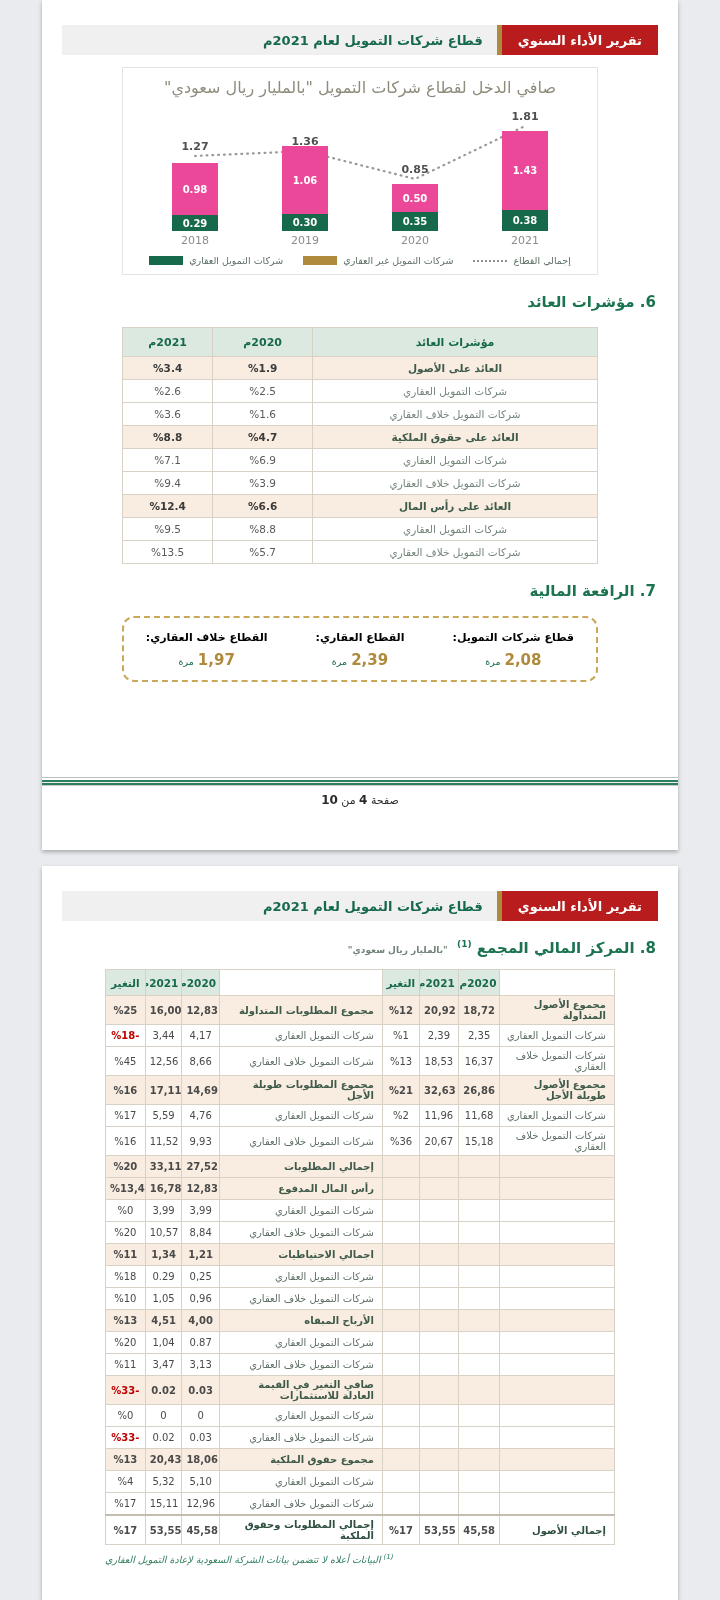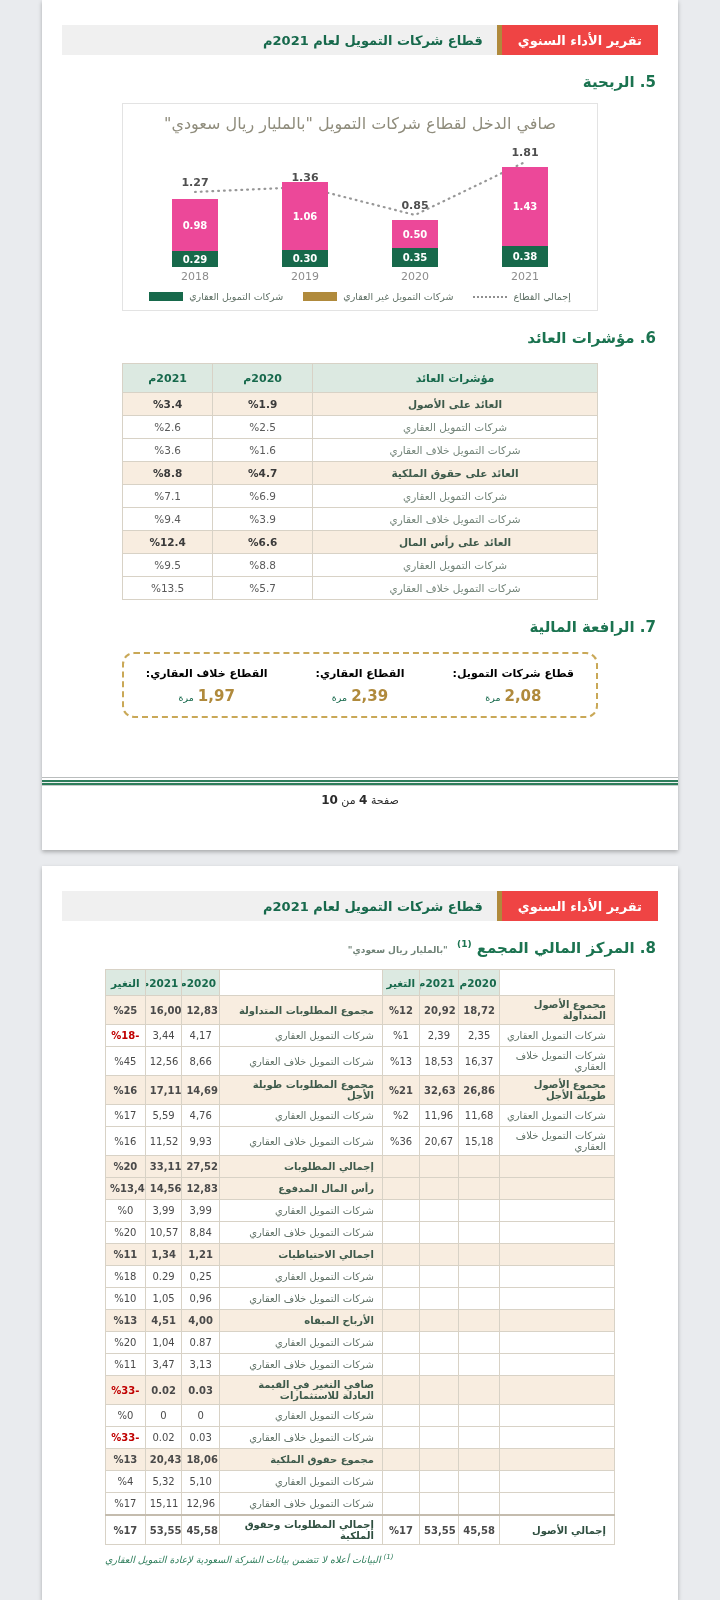--- a/index.html
+++ b/index.html
@@ -13,21 +13,21 @@
   .page{
     position:absolute;left:42px;width:636px;background:#ffffff;
     box-shadow:0 2px 4px rgba(0,0,0,.28);
   }
   #page1{top:0;height:850px;}
   #page2{top:866px;height:734px;}
 
   
   .doc-header{display:flex;flex-direction:row;margin:25px 20px 0 20px;height:30px;}
   .doc-header .badge{
-    background:#ef4444;color:#fff;font-weight:bold;font-size:13px;
+    background:#b91c1c;color:#fff;font-weight:bold;font-size:13px;
     display:flex;align-items:center;padding:0 16px;white-space:nowrap;
   }
   .doc-header .gold-bar{width:5px;background:#B08A3C;}
   .doc-header .strip{
     flex:1;background:#f0f0f0;color:#17694C;font-weight:bold;font-size:13px;
     display:flex;align-items:center;padding:0 14px;
   }
 
   
   .section-title{
@@ -121,21 +121,20 @@
 <body>
 
 <div class="page" id="page1">
 
   <div class="doc-header">
     <div class="badge">تقرير الأداء السنوي</div>
     <div class="gold-bar"></div>
     <div class="strip">قطاع شركات التمويل لعام 2021م</div>
   </div>
 
-  <div class="section-title">5. الربحية</div>
 
   <div class="chart-box">
     <div class="chart-title">صافي الدخل لقطاع شركات التمويل "بالمليار ريال سعودي"</div>
     <div class="plot-wrap">
       <svg class="dotline" width="440" height="128">
         <polyline fill="none" stroke="#979797" stroke-width="2.2" stroke-linecap="round" stroke-dasharray="0.8 5" points="55,53 165,48 275,76 385,23"></polyline>
       </svg>
       <div class="plot">
           <div class="bar-group">
             <div class="total-label" style="bottom:78px">1.27</div>
@@ -387,21 +386,21 @@
           <td class="val">33,11</td>
           <td class="chg">%20</td>
         </tr>
         <tr class="group">
           <td class="lbl"></td>
           <td class="val"></td>
           <td class="val"></td>
           <td class="chg"></td>
           <td class="lbl">رأس المال المدفوع</td>
           <td class="val">12,83</td>
-          <td class="val">14,56</td>
+          <td class="val">16,78</td>
           <td class="chg">%13,4</td>
         </tr>
         <tr class="">
           <td class="lbl"></td>
           <td class="val"></td>
           <td class="val"></td>
           <td class="chg"></td>
           <td class="lbl">شركات التمويل العقاري</td>
           <td class="val">3,99</td>
           <td class="val">3,99</td>

